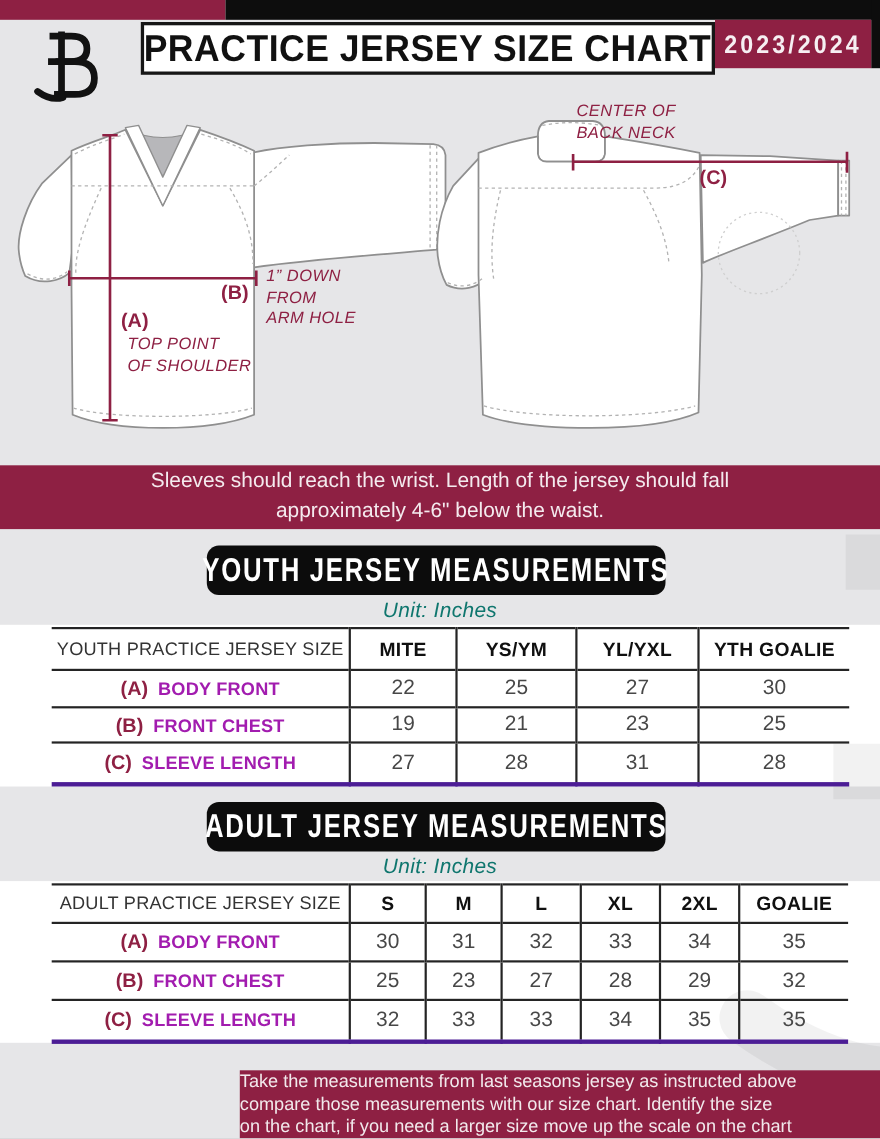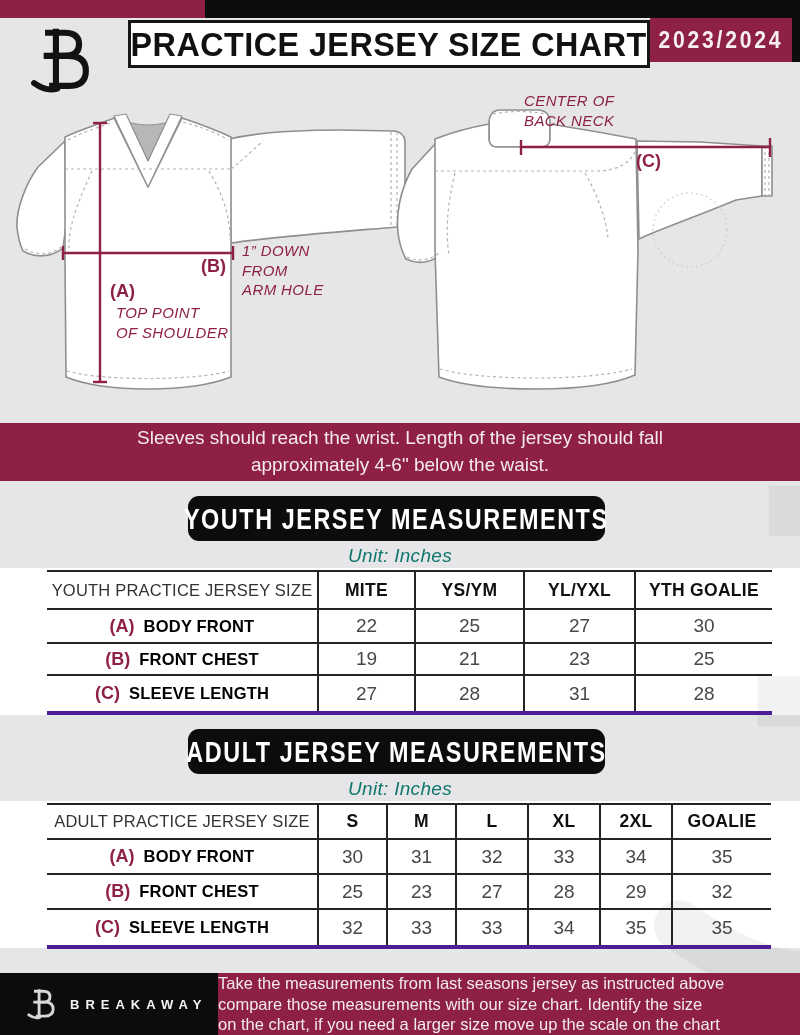--- a/index.html
+++ b/index.html
@@ -42,21 +42,21 @@
 
   
   .band{left:0;width:800px;background:#ffffff;}
   table.size{border-collapse:collapse;table-layout:fixed;}
   table.size td{border:0;text-align:center;vertical-align:middle;padding:0;}
   table.size td.sep{border-left:2px solid #242424;}
   table.size tr{border-top:2px solid #242424;}
   table.size tr.last{border-bottom:4px solid #4c1d95;}
   td.rowlabel{text-align:left;padding-left:24px;}
   td.rowlabel .tg{color:#8e2043;font-weight:700;font-size:18px;margin-right:9px;}
-  td.rowlabel .lb{color:#000000;font-weight:600;font-size:16.5px;letter-spacing:.2px;}
+  td.rowlabel .lb{color:#a21caf;font-weight:600;font-size:16.5px;letter-spacing:.2px;}
   td.colhead{font-weight:700;font-size:17.5px;color:#101010;letter-spacing:.3px;}
   td.tablename{font-weight:400;font-size:16.5px;color:#333;letter-spacing:.2px;text-align:center;}
   td.val{font-size:19px;color:#474747;font-weight:500;}
 
   
   .footer-black{left:0;top:973px;width:218px;height:62px;background:#0c0c0c;
                 display:flex;align-items:center;gap:12px;padding-left:24px;box-sizing:border-box;}
   .brand{color:#f3f3f3;font-size:13px;font-weight:700;letter-spacing:6px;white-space:nowrap;}
   .footer-maroon{left:218px;top:973px;width:582px;height:62px;background:#8e2043;
                  display:flex;flex-direction:column;justify-content:center;
@@ -271,25 +271,19 @@
       <td class="sep val">32</td>
       <td class="sep val">33</td>
       <td class="sep val">33</td>
       <td class="sep val">34</td>
       <td class="sep val">35</td>
       <td class="sep val">35</td>
     </tr>
   </tbody>
     </table>
 
-  <div class="abs footer-black">
-    <svg width="34" height="32" viewBox="0 0 100 100" style="color:#d7d7d7">
-        <use href="#bmono"></use>
-      </svg>
-    <span class="brand">BREAKAWAY</span>
-  </div>
   <div class="abs footer-maroon">
     <div>Take the measurements from last seasons jersey as instructed above</div>
     <div>compare those measurements  with our size chart. Identify the size</div>
     <div>on the chart, if you need a larger size move up the scale on the chart</div>
   </div>
 
 </div>
 
 </body></html>

